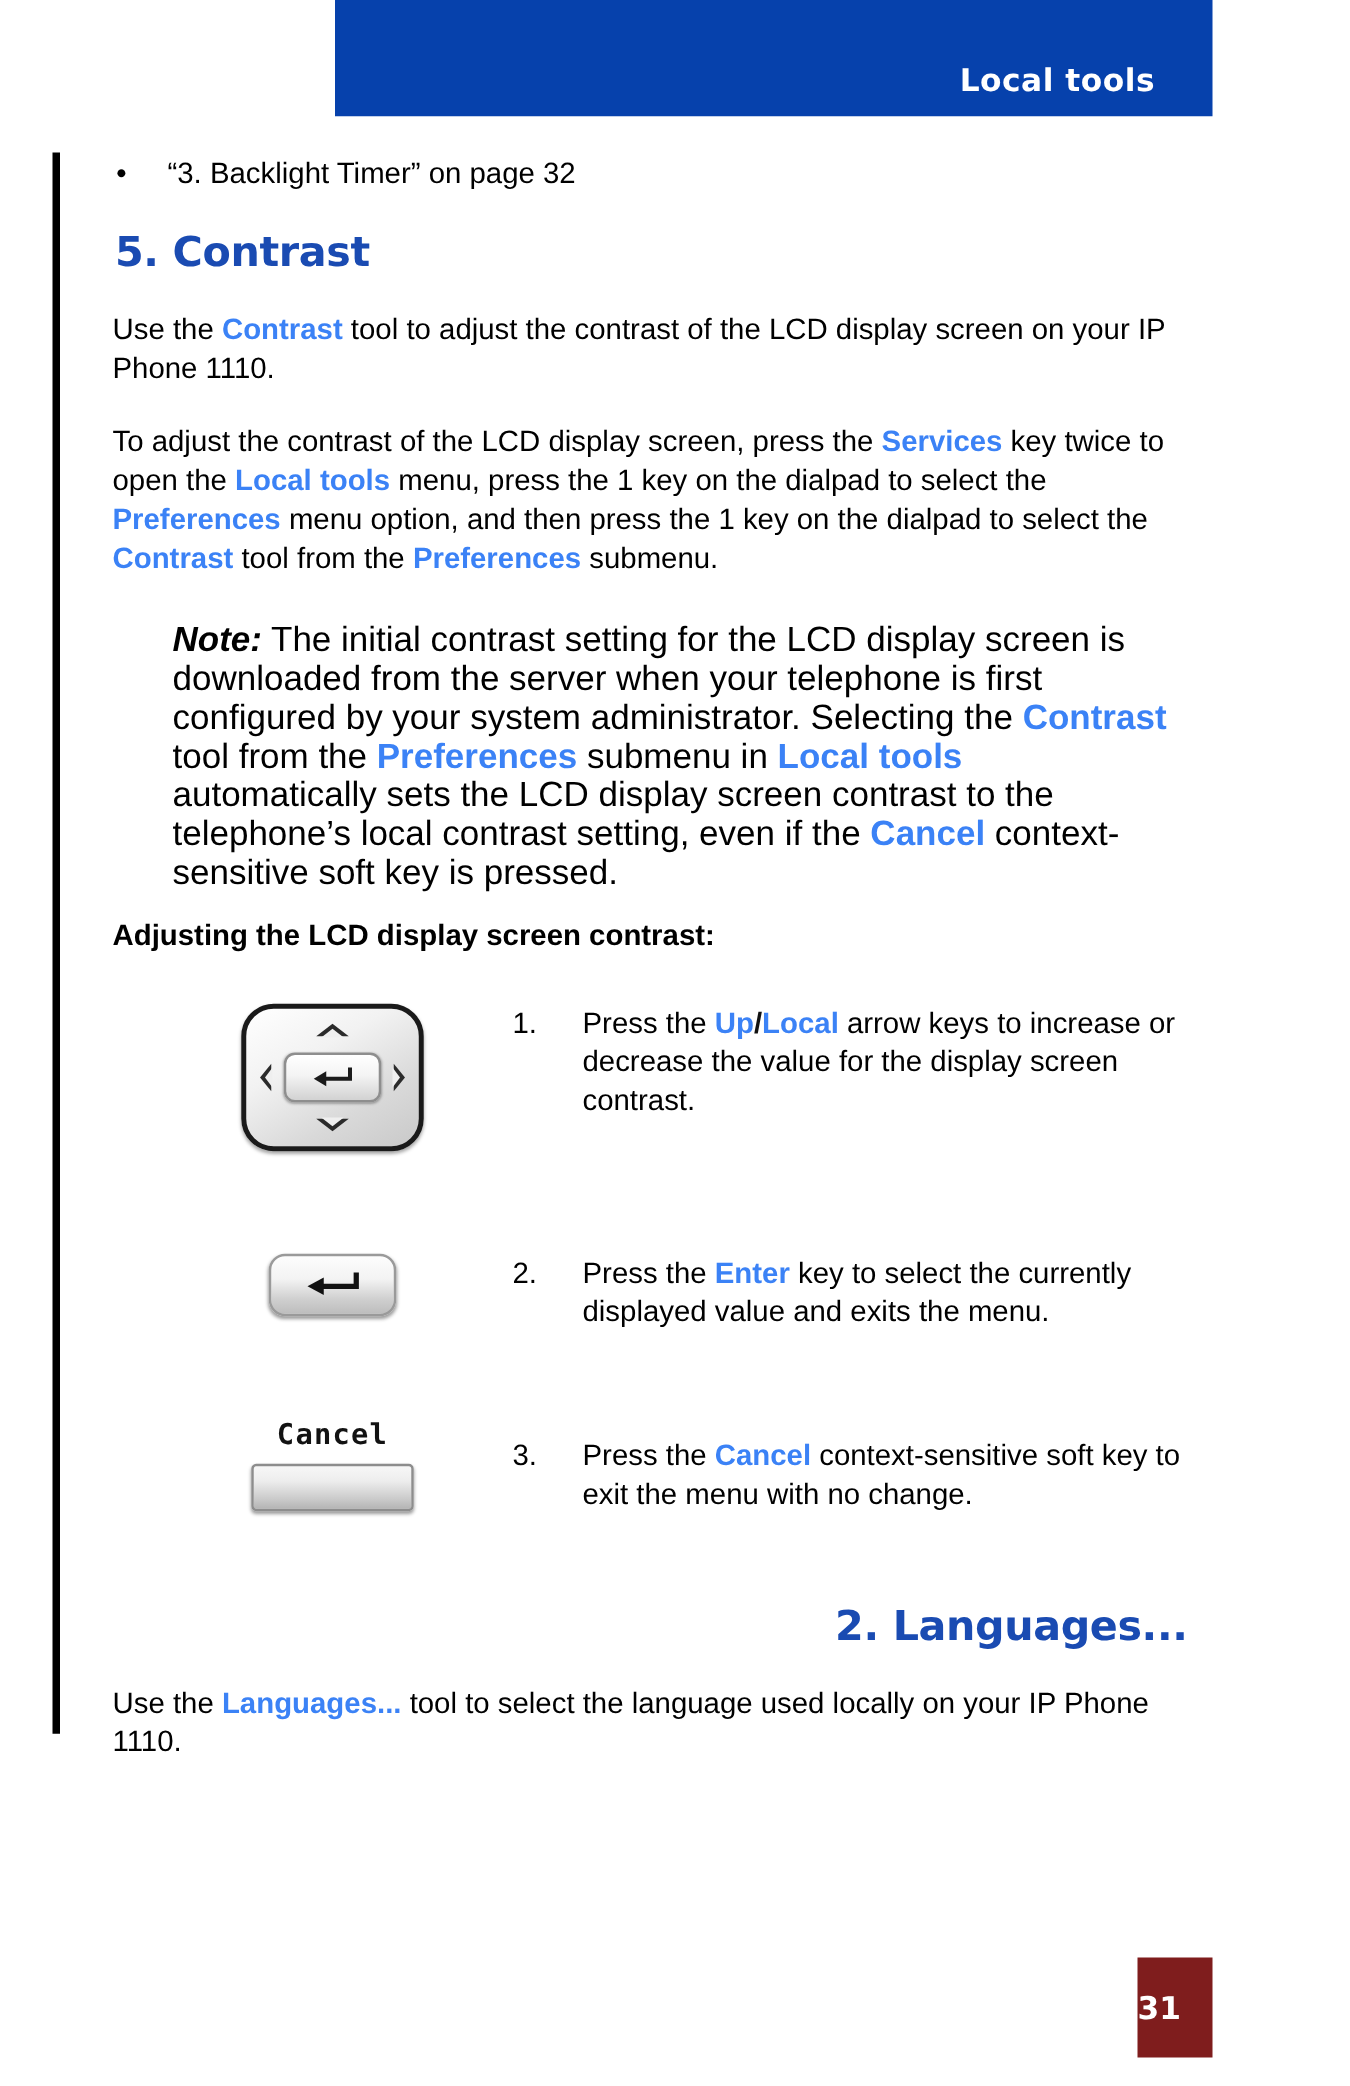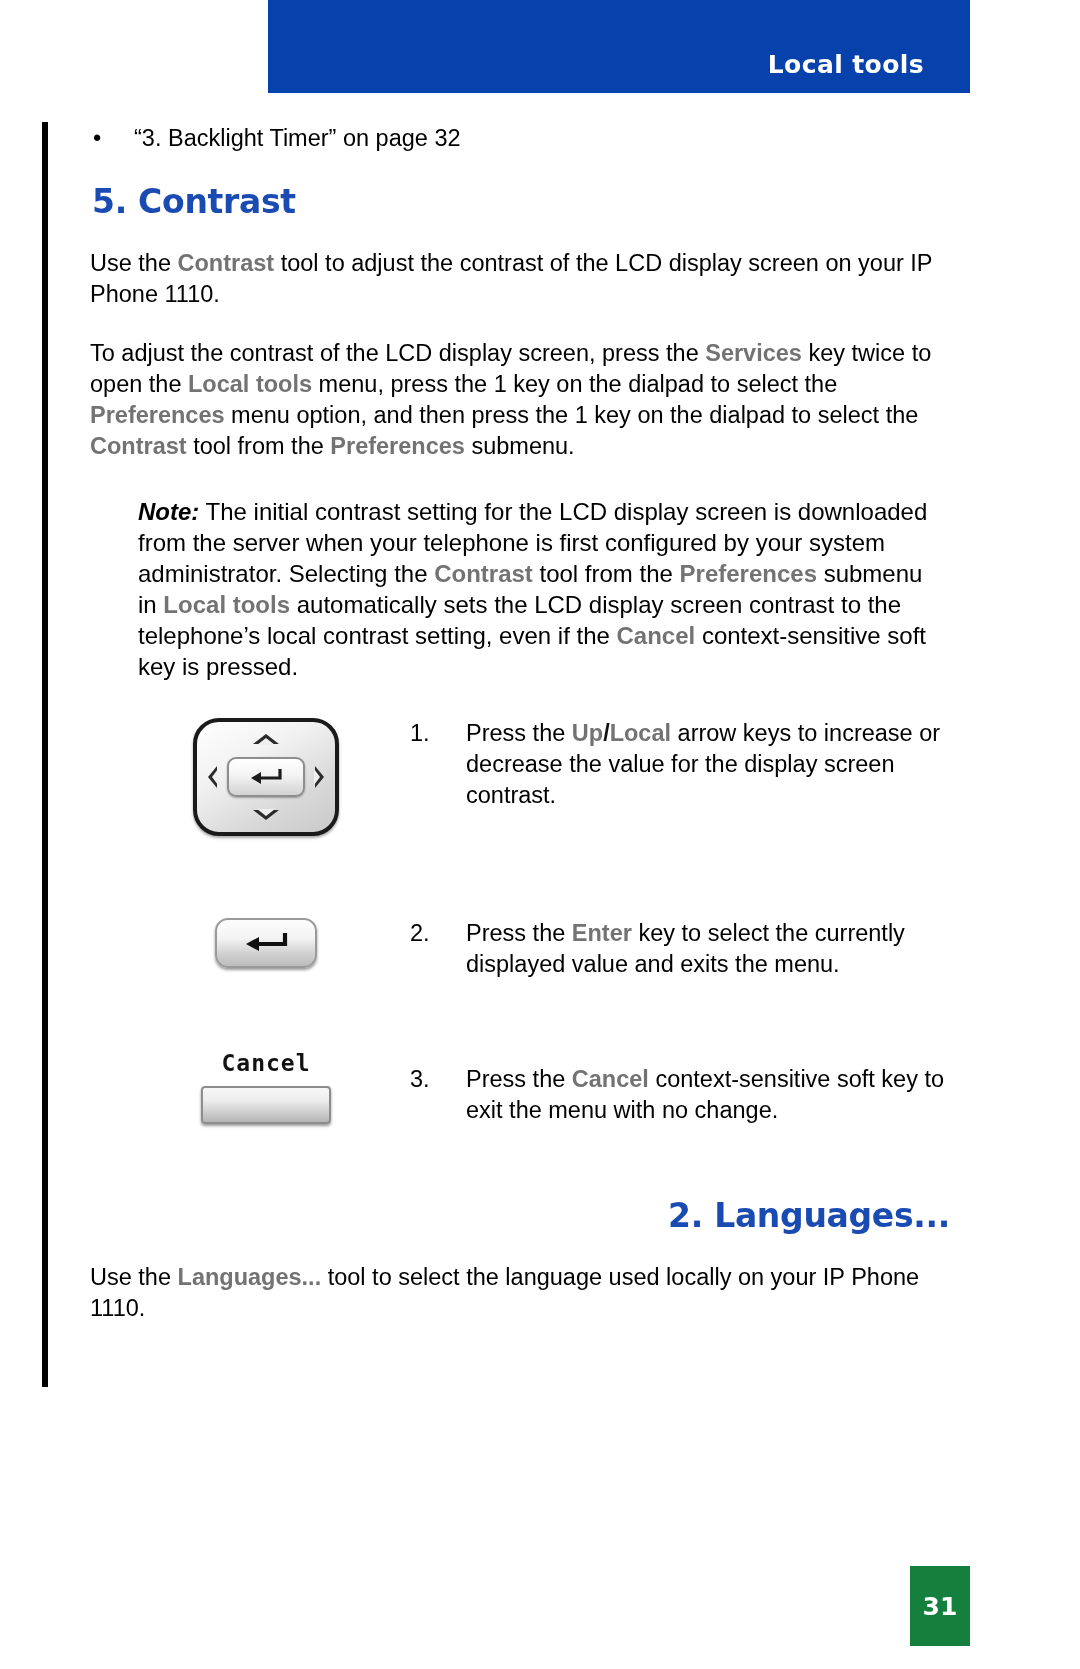--- a/index.html
+++ b/index.html
@@ -89,32 +89,32 @@
   p.body {
     font-size: 23.5px;
     line-height: 31px;
     margin: 0 0 28px 0;
   }
   p.body.tight {
     margin-bottom: 34px;
   }
 
   .kw {
-    color: #737373;
+    color: #3b82f6;
     font-weight: bold;
   }
   .kw-dark {
     color: #111111;
     font-weight: bold;
   }
 
   
   .note {
-    margin: 0 0 36px 48px;
-    font-size: 24px;
+    margin: 0 0 20px 48px;
+    font-size: 28px;
     line-height: 31px;
     width: 800px;
   }
   .note .note-label {
     font-weight: bold;
     font-style: italic;
   }
 
   h2.sub-heading {
     font-size: 23.5px;
@@ -293,24 +293,24 @@
     box-sizing: border-box;
   }
 
   
   .footer-bar {
     position: absolute;
     left: 910px;
     top: 1566px;
     width: 60px;
     height: 80px;
-    background: #15803d;
+    background: #7f1d1d;
     display: flex;
     align-items: center;
-    justify-content: center;
+    justify-content: flex-start;
   }
   .footer-page-number {
     color: #ffffff;
     font-size: 25px;
     font-weight: bold;
     font-family: "DejaVu Sans", sans-serif;
   }
 </style>
 </head>
 <body>
@@ -335,20 +335,21 @@
   </p>
 
   <p class="body tight">
     <span>To adjust the contrast of the LCD display screen, press the </span><span class="kw">Services</span><span> key twice to open the </span><span class="kw">Local tools</span><span> menu, press the 1 key on the dialpad to select the </span><span class="kw">Preferences</span><span> menu option, and then press the 1 key on the dialpad to select the </span><span class="kw">Contrast</span><span> tool from the </span><span class="kw">Preferences</span><span> submenu.</span>
   </p>
 
   <div class="note">
     <span class="note-label">Note:</span><span> The initial contrast setting for the LCD display screen is downloaded from the server when your telephone is first configured by your system administrator. Selecting the </span><span class="kw">Contrast</span><span> tool from the </span><span class="kw">Preferences</span><span> submenu in </span><span class="kw">Local tools</span><span> automatically sets the LCD display screen contrast to the telephone’s local contrast setting, even if the </span><span class="kw">Cancel</span><span> context-sensitive soft key is pressed.</span>
   </div>
 
+  <h2 class="sub-heading">Adjusting the LCD display screen contrast:</h2>
 
   <div class="steps">
 
     <div class="step-row" style="min-height:150px;">
       <div class="step-figure">
         <div class="nav-cluster">
           <div class="nav-arrow tri-up"></div>
           <div class="tri-up-inner"></div>
           <div class="nav-arrow tri-down"></div>
           <div class="tri-down-inner"></div>

